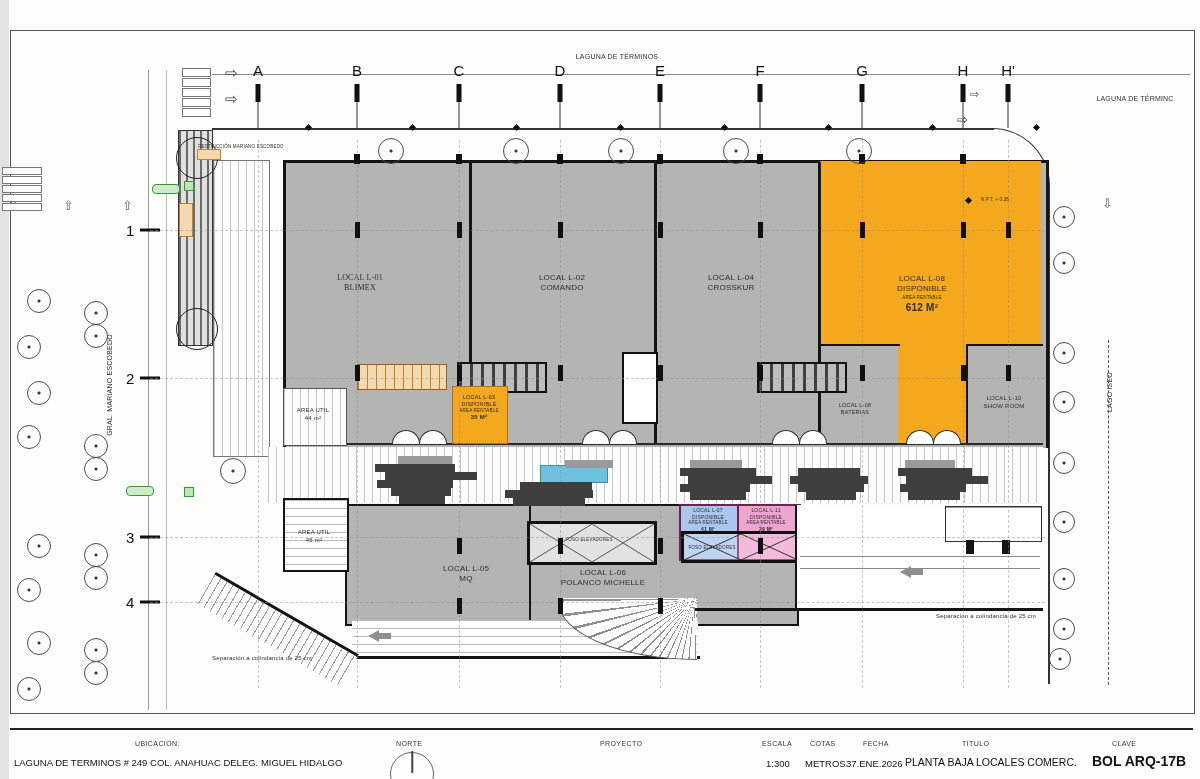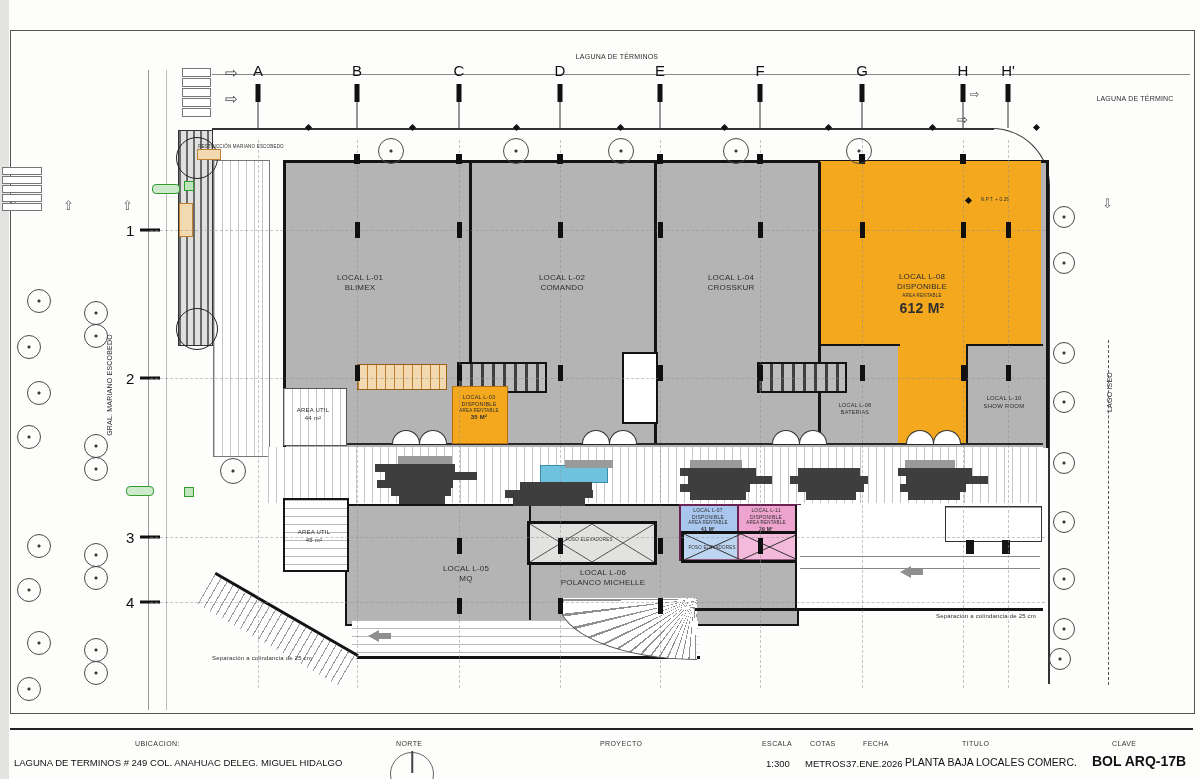--- a/index.html
+++ b/index.html
@@ -2,21 +2,21 @@
 <html><head>
 <meta charset="utf-8">
 <style>
   html,body{margin:0;padding:0;background:#e8e8e6;}
   #sheet{position:relative;width:1200px;height:779px;background:#fdfdfc;overflow:hidden;
          font-family:"Liberation Sans",sans-serif;color:#222;}
   .t{position:absolute;}
   .lbl{position:absolute;font-size:8px;line-height:1.3;color:#2e2e2e;text-align:center;
        white-space:nowrap;transform:translate(-50%,-50%);letter-spacing:.2px;}
   .f4{font-size:4.5px}.f5{font-size:5px}.f55{font-size:5.5px}.f6{font-size:6px}
-  .f7{font-size:7px}.f9{font-size:14px}.bold{font-weight:bold}
+  .f7{font-size:7px}.f9{font-size:10px}.bold{font-weight:bold}
   .vert{transform:translate(-50%,-50%) rotate(-90deg);}
   .wall{background:#141414;}
   .line{background:#555;}
   .tree{position:absolute;border:1px solid #4a4a4a;border-radius:50%;
         background:radial-gradient(circle,#3a3a3a 0 1.3px,rgba(0,0,0,0) 1.8px);}
   .cm{position:absolute;width:5px;height:16px;background:#101010;}
   .pier{position:absolute;width:6px;height:10px;background:#101010;}
   .vd{position:absolute;width:0;border-left:1px dashed #8f8f8f;opacity:.5;}
   .hd{position:absolute;height:0;border-top:1px dashed #8f8f8f;opacity:.5;}
   .pv{position:absolute;height:8px;}
@@ -160,21 +160,21 @@
   <div class="t wall" style="left:795px;top:505px;width:2px;height:106px;"></div>
   <div class="t" style="left:800px;top:556px;width:240px;height:1px;background:#888;"></div>
   <div class="t" style="left:800px;top:568px;width:240px;height:1px;background:#888;"></div>
   <div class="t" style="left:945px;top:506px;width:95px;height:34px;border:1.5px solid #333;background:#fff;
               box-shadow:inset 0 10px 0 -9px #999, inset 0 22px 0 -21px #999;"></div>
   <div class="t wall" style="left:966px;top:540px;width:8px;height:14px;"></div>
   <div class="t wall" style="left:1002px;top:540px;width:8px;height:14px;"></div>
   <div class="arrowL" style="left:900px;top:566px;"></div>
   <div class="t wall" style="left:695px;top:608px;width:348px;height:3px;"></div>
 
-  <div class="lbl" style="left:360px;top:283px;">
+  <div class="lbl" style="left:360px;top:283px;font-family:Liberation Serif, serif;">
     <div>LOCAL L-01</div>
     <div>BLIMEX</div>
   </div>
   <div class="lbl" style="left:562px;top:283px;">
     <div>LOCAL L-02</div>
     <div>COMANDO</div>
   </div>
   <div class="lbl" style="left:731px;top:283px;">
     <div>LOCAL L-04</div>
     <div>CROSSKUR</div>

